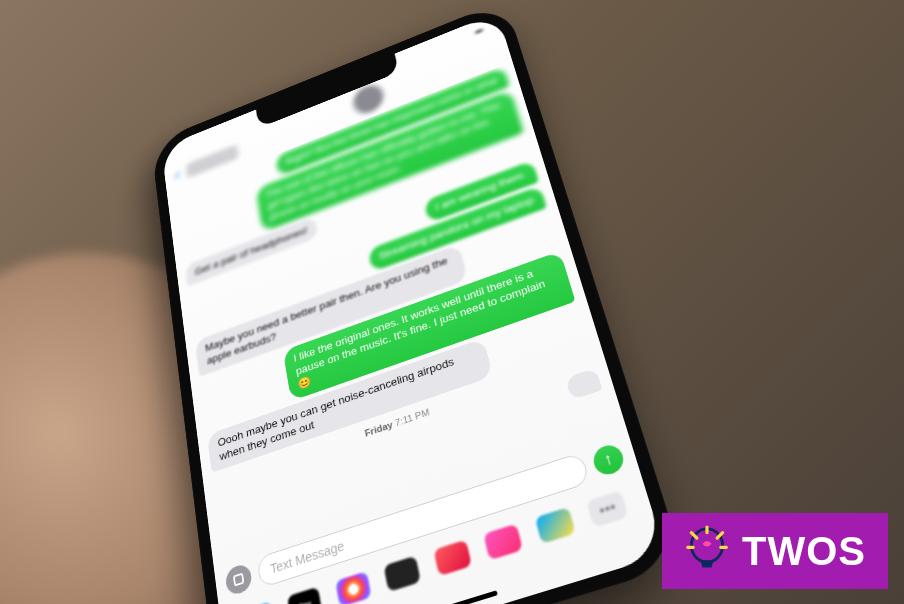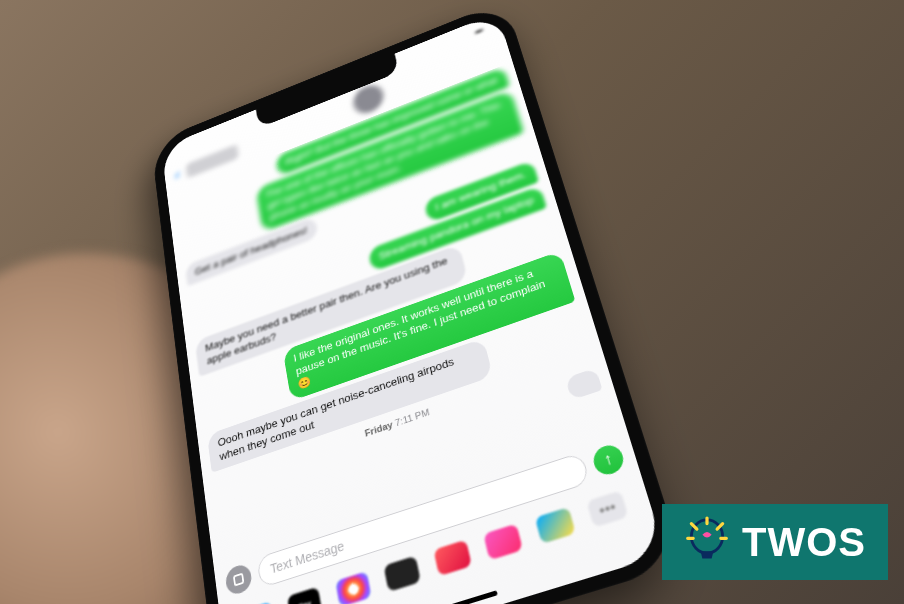--- a/index.html
+++ b/index.html
@@ -207,25 +207,25 @@
   .a-red { background: linear-gradient(135deg,#ff5a5f,#e01040); }
   .a-music { background: linear-gradient(135deg,#fa57c1,#fc2d6f); }
   .a-blue { background: linear-gradient(135deg,#0af,#fd4); }
   .a-more { background: #e5e5ea; color:#888; display:flex;align-items:center;justify-content:center; }
 
   .home { position:absolute; bottom:10px; left:50%; transform:translateX(-50%); width:130px; height:5px; background:#000; border-radius:3px; }
 
   .brand {
     position: absolute;
     right: 16px;
-    bottom: 24px;
+    bottom: 15px;
     display: flex;
     align-items: center;
     gap: 12px;
-    background: #0f766e;
+    background: #a21caf;
     padding: 12px 22px;
     z-index: 10;
     font-weight: 800;
     font-size: 40px;
     color: #fff;
     letter-spacing: 1px;
     font-family: Arial, sans-serif;
   }
   .bulb {
     width: 46px; height: 52px; position: relative;

